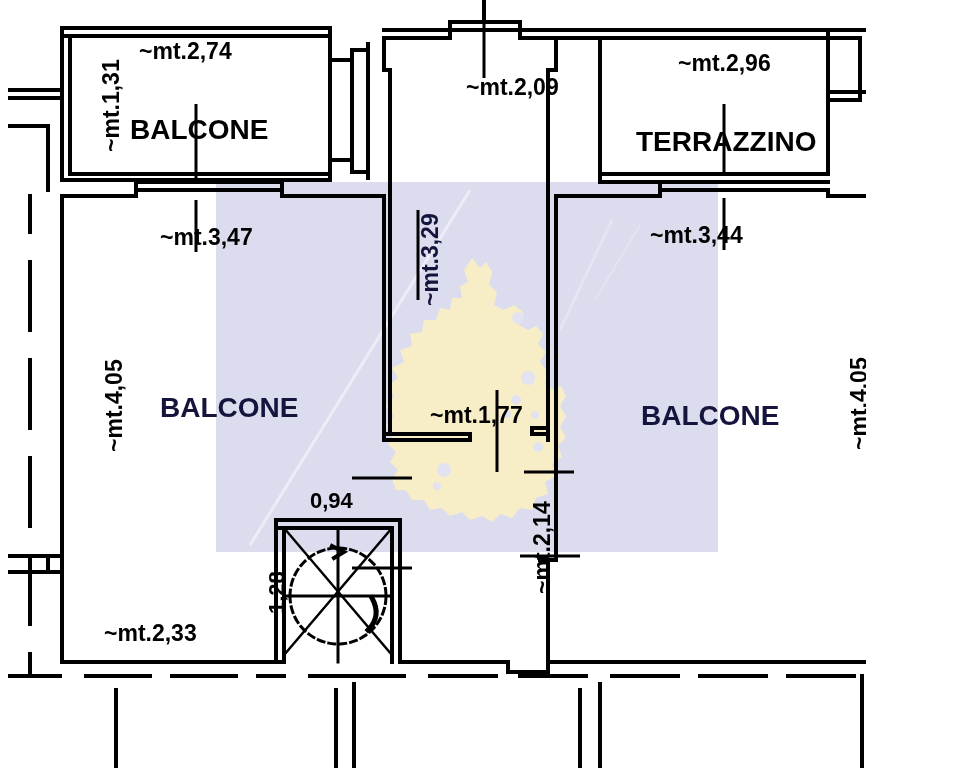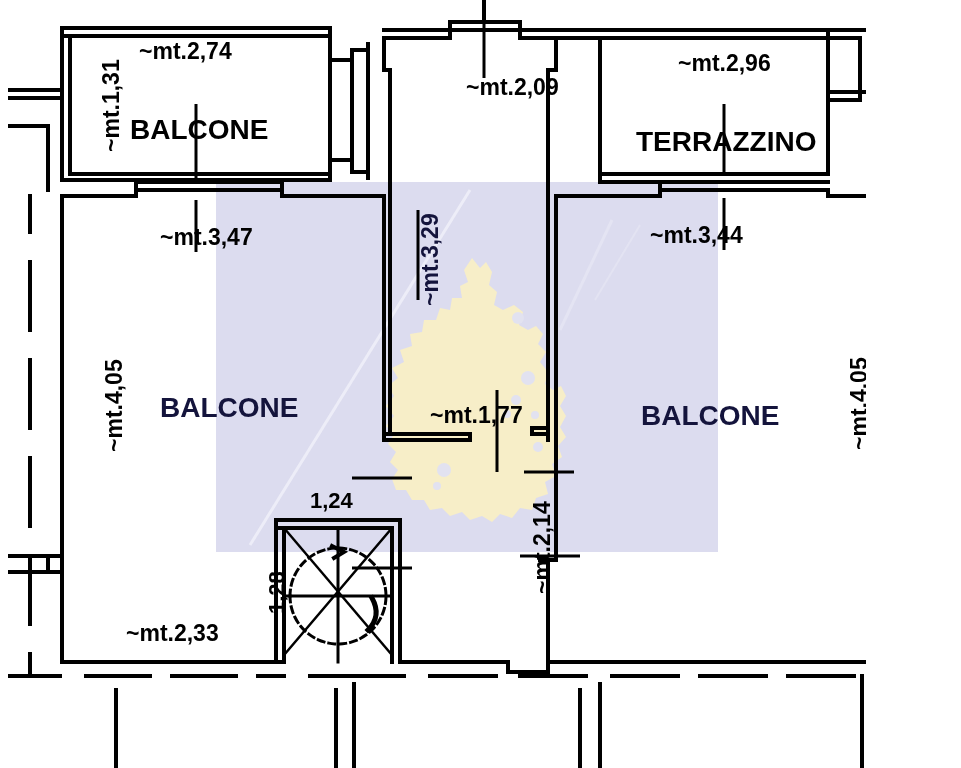--- a/index.html
+++ b/index.html
@@ -261,18 +261,18 @@
 
   <div class="lbl dim rot navy" style="left:419px; top:306px;">~mt.3,29</div>
 
   <div class="lbl dim" style="left:650px; top:224px;text-align:center;">~mt.3,44</div>
   <div class="lbl dim rot" style="left:848px; top:450px;">~mt.4,05</div>
   <div class="lbl room navy" style="left:641px; top:378px;">BALCONE</div>
 
   <div class="lbl dim" style="left:430px; top:392px;margin-top:12px;">~mt.1,77</div>
   <div class="lbl dim rot" style="left:531px; top:594px;">~mt.2,14</div>
 
-  <div class="lbl dimsm" style="left:310px; top:490px;">1,24</div>
+  <div class="lbl dimsm" style="left:310px; top:490px;">0,94</div>
   <div class="lbl dimsm rot" style="left:266px; top:614px;">1,28</div>
 
-  <div class="lbl dim" style="left:126px; top:622px;">~mt.2,33</div>
+  <div class="lbl dim" style="left:104px; top:622px;">~mt.2,33</div>
 
 </div>
 
 </body></html>

